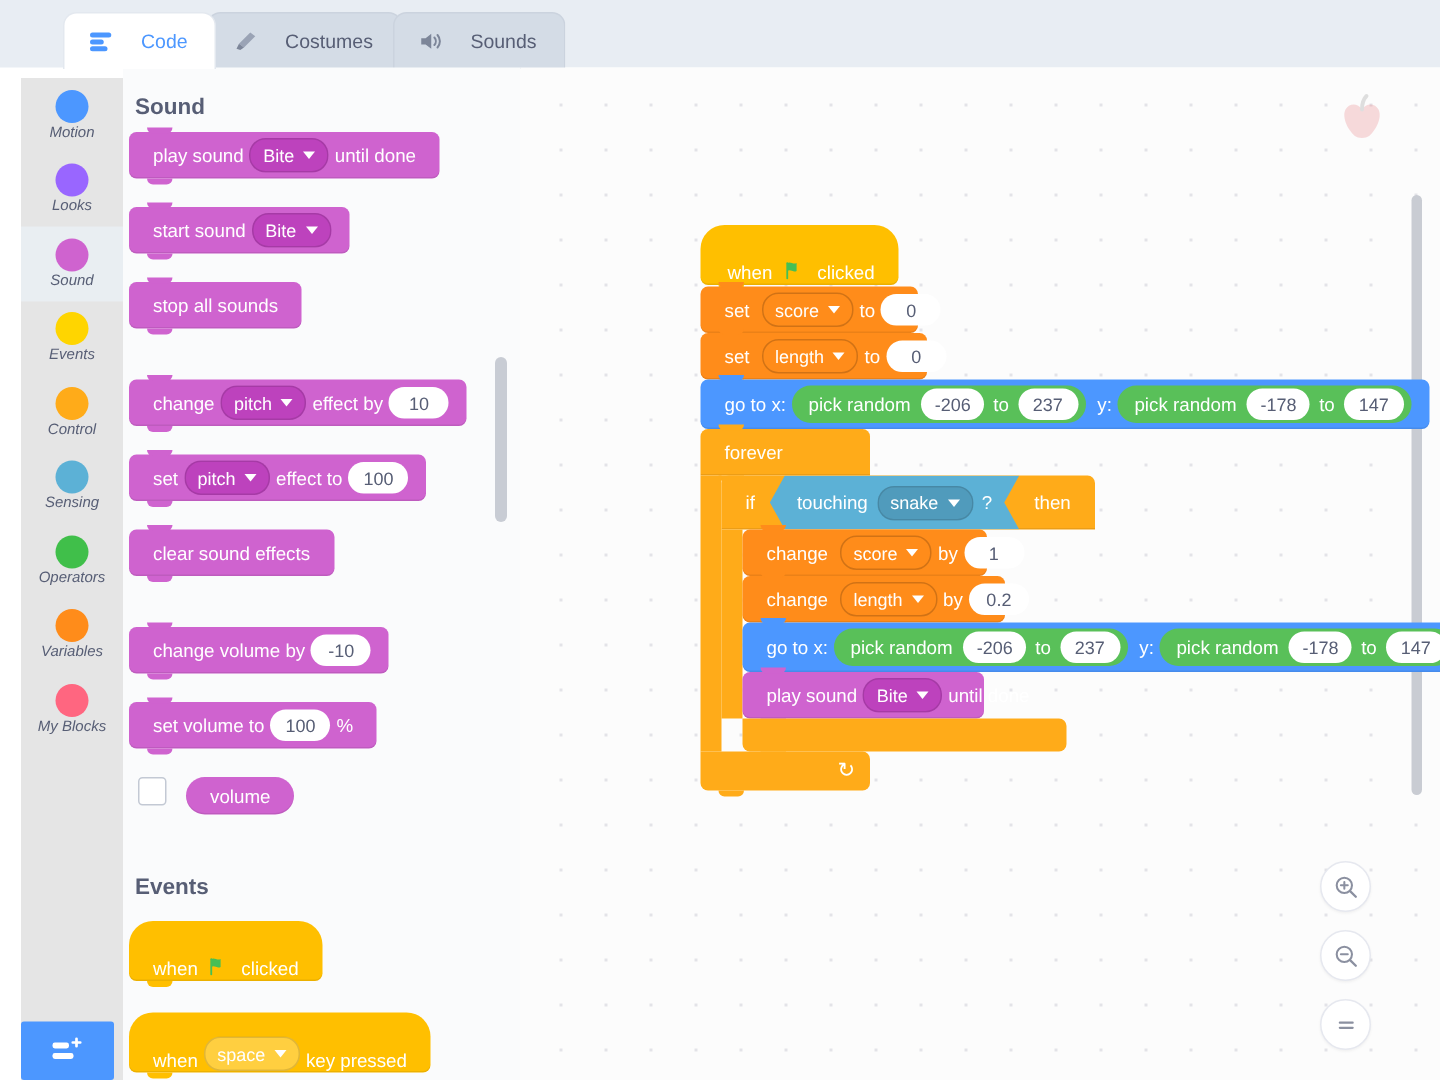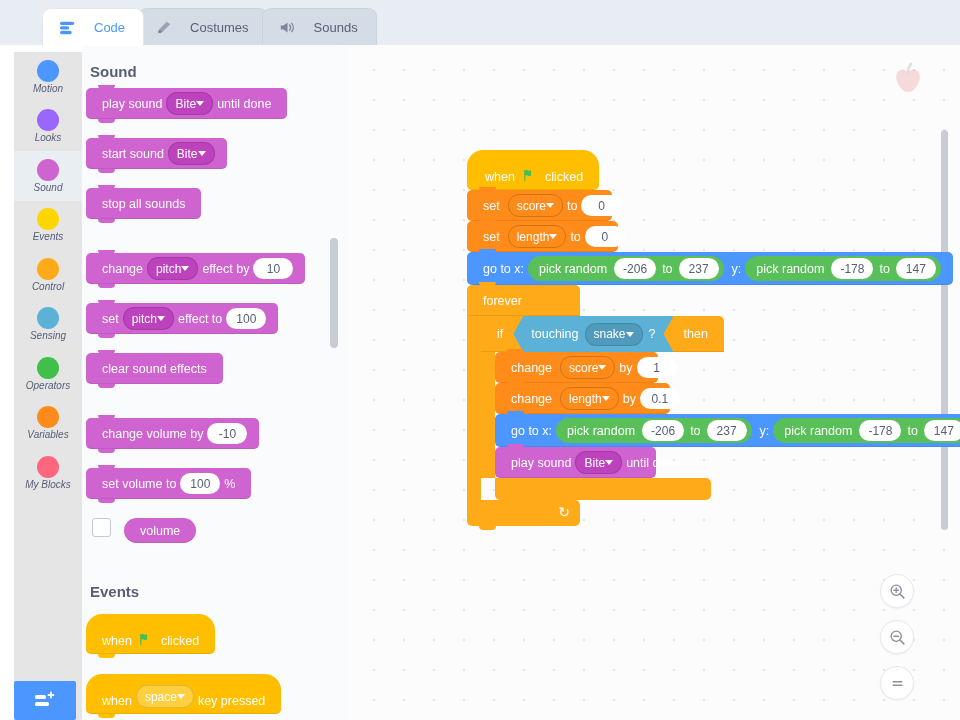--- a/index.html
+++ b/index.html
@@ -46,21 +46,21 @@
     white-space:nowrap;box-shadow:inset 0 -1px 0 rgba(0,0,0,.08);
   }
   .blk .t{margin:0 4px;}
   
   .stack::before{content:"";position:absolute;left:12px;top:-3px;width:17px;height:4px;
     border-radius:0 0 4px 4px;background:inherit;}
   .stack::after{content:"";position:absolute;left:12px;bottom:-4px;width:17px;height:4px;
     border-radius:0 0 4px 4px;background:inherit;}
 
   .drop{
-    display:inline-flex;align-items:center;height:21px;padding:0 8px;
+    display:inline-flex;align-items:center;gap:6px;height:21px;padding:0 8px;
     border-radius:11px;font-size:12px;color:#fff;
     background:rgba(0,0,0,.12);border:1px solid rgba(0,0,0,.12);
   }
   .drop.light{background:rgba(255,255,255,.22);}
   .caret{width:0;height:0;border-left:4px solid transparent;border-right:4px solid transparent;
     border-top:5px solid #fff;display:inline-block;}
   .num{
     display:inline-flex;align-items:center;justify-content:center;min-width:22px;height:21px;
     padding:0 9px;border-radius:11px;background:#fff;color:#575e75;font-size:12px;
   }
@@ -71,21 +71,21 @@
   .c-sound{background:#cf63cf;}
   .c-sound-d{background:#bd42bd;}
   .c-events{background:#ffbf00;}
   .c-control{background:#ffab19;}
   .c-motion{background:#4c97ff;}
   .c-sensing{background:#5cb1d6;}
   .c-oper{background:#59c059;}
   .c-var{background:#ff8c1a;}
 
   
-  .hat{border-radius:16px 16px 5px 5px;padding-top:10px;height:40px;align-items:flex-end;padding-bottom:6px;}
+  .hat{border-radius:16px 16px 5px 5px;padding-top:10px;height:40px;align-items:flex-end;padding-bottom:1px;}
   .hat::after{content:"";position:absolute;left:12px;bottom:-4px;width:17px;height:4px;
     border-radius:0 0 4px 4px;background:inherit;}
 
   .pal-row{margin-bottom:19px;}
 
   
   .canvas{position:absolute;left:347px;top:45px;width:613px;height:675px;
     background-color:#fcfcfc;
     background-image:radial-gradient(circle, #e3e3e8 1px, transparent 1.2px);
     background-size:30px 30px;background-position:12px 10px;overflow:hidden;}
@@ -426,21 +426,21 @@
             </div>
 
             <div class="ind1 row">
               <div class="blk stack c-var" style="width:175px;">
                 <span class="t">change</span>
                 <span class="drop" style="margin-left:4px;background:transparent;border-color:rgba(0,0,0,.18);">
                   <span>length</span>
                   <i class="caret"></i>
                 </span>
                 <span class="t">by</span>
-                <span class="num">0.1</span>
+                <span class="num">0.2</span>
               </div>
             </div>
 
             <div class="ind1 row">
               <div class="blk stack c-motion" style="height:33px;">
                 <span class="t">go to x:</span>
                 <span class="rpt c-oper">
                   <span style="margin-right:7px">pick random</span>
                   <span class="num">-206</span>
                   <span style="margin:0 6px">to</span>

